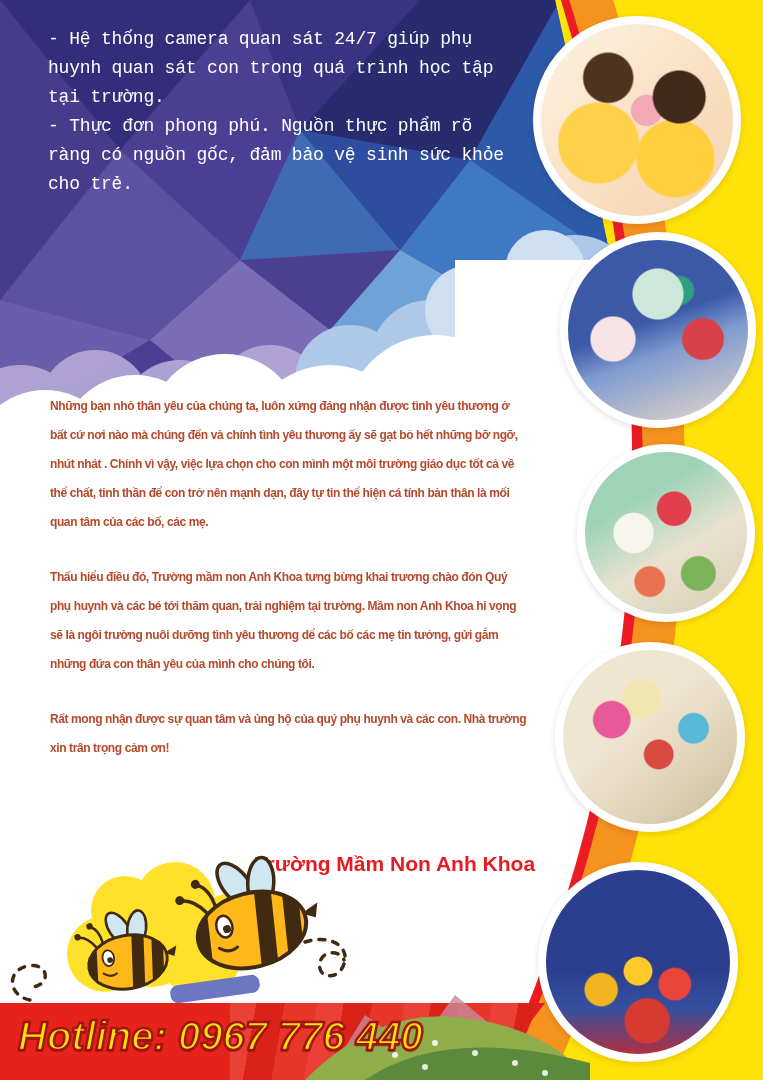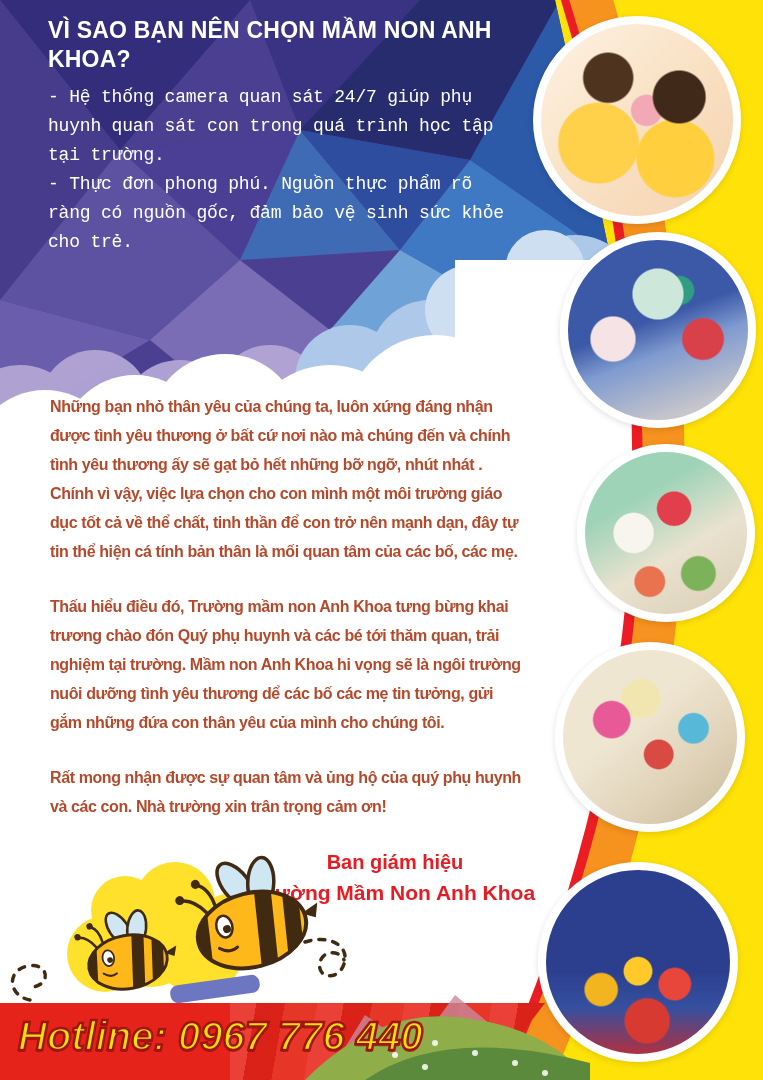--- a/index.html
+++ b/index.html
@@ -14,21 +14,21 @@
   
   svg.deco{left:0;top:0;width:763px;height:1080px;}
   
   .intro{left:48px;top:16px;width:468px;color:#ffffff;}
   .intro h1{margin:0;font-size:23px;line-height:29px;font-weight:700;letter-spacing:.2px;}
   .intro ul{margin:9px 0 0 0;padding:0;list-style:none;}
   .intro li{font-size:18px;line-height:29px;font-weight:400;letter-spacing:-.2px;font-family:Liberation Mono, monospace;}
   
   .letter{left:50px;top:392px;width:478px;}
   .letter h2{margin:0 0 18px 0;font-size:27px;line-height:32px;font-weight:700;color:#ee1f24;}
-  .letter p{margin:0 0 26px 0;font-size:16px;line-height:29px;font-weight:700;
+  .letter p{margin:0 0 26px 0;font-size:12px;line-height:29px;font-weight:700;
             letter-spacing:-.4px;color:#b5492b;}
   
   .signature{left:205px;top:848px;width:380px;text-align:center;color:#e81b23;font-weight:700;}
   .signature .s1{font-size:20px;line-height:29px;}
   .signature .s2{font-size:21px;line-height:31px;}
   
   .photo{border-radius:50%;border:8px solid #ffffff;box-sizing:border-box;
          box-shadow:0 2px 6px rgba(0,0,0,.12);}
   .p1{left:533px;top:16px;width:208px;height:208px;background:
       radial-gradient(circle at 35% 28%,#4e331e 0 13%,rgba(0,0,0,0) 14%),
@@ -149,35 +149,33 @@
 
     <path d="M630,260 Q740,560 505,1100 L455,1100 L455,260 Z" fill="#ffffff"></path>
 
     <g fill="none">
       <path d="M562,-20 Q745,560 495,1100" stroke="#ec1c24" stroke-width="14"></path>
       <path d="M585,-20 Q770,560 520,1100" stroke="#f6921e" stroke-width="42"></path>
     </g>
   </svg>
 
   <div class="abs intro">
-    <h1>VÌ SAO BẠN NÊN CHỌN MẦM NON ANH KHOA?</h1>
     <ul>
       <li>-  Hệ thống camera quan sát 24/7 giúp phụ huynh quan sát con trong quá trình học tập tại trường.</li>
       <li>- Thực đơn phong phú. Nguồn thực phẩm rõ ràng có nguồn gốc, đảm bảo vệ sinh sức khỏe cho trẻ.</li>
     </ul>
   </div>
 
   <div class="abs letter">
     <p>Những bạn nhỏ thân yêu của chúng ta, luôn xứng đáng nhận được tình yêu thương ở bất cứ nơi nào mà chúng đến và chính tình yêu thương ấy sẽ gạt bỏ hết những bỡ ngỡ, nhút nhát . Chính vì vậy, việc lựa chọn cho con mình một môi trường giáo dục tốt cả về thể chất, tinh thần để con trở nên mạnh dạn, đây tự tin thể hiện cá tính bản thân là mối quan tâm của các bố, các mẹ.</p>
     <p>Thấu hiểu điều đó, Trường mầm non Anh Khoa tưng bừng khai trương chào đón Quý phụ huynh và các bé tới thăm quan, trải nghiệm tại trường. Mầm non Anh Khoa hi vọng sẽ là ngôi trường nuôi dưỡng tình yêu thương dể các bố các mẹ tin tưởng, gửi gắm những đứa con thân yêu của mình cho chúng tôi.</p>
     <p>Rất mong nhận được sự quan tâm và ủng hộ của quý phụ huynh và các con. Nhà trường xin trân trọng cảm ơn!</p>
   </div>
 
   <div class="abs signature">
-    <div class="s1">Ban giám hiệu</div>
     <div class="s2">Trường Mầm Non Anh Khoa</div>
   </div>
 
   <div class="abs hotline-bar">
     <div class="collage"></div>
   </div>
   <svg class="abs hill" viewBox="0 0 300 125" aria-hidden="true">
     <path d="M20,125 L60,60 L110,95 L150,40 L210,90 L230,125 Z" fill="#c98a9a" opacity=".8"></path>
     <path d="M0,125 Q70,55 150,62 Q240,70 285,125 Z" fill="#8fae4a"></path>
     <path d="M60,125 Q140,70 285,108 L285,125 Z" fill="#5c8a3c"></path>

